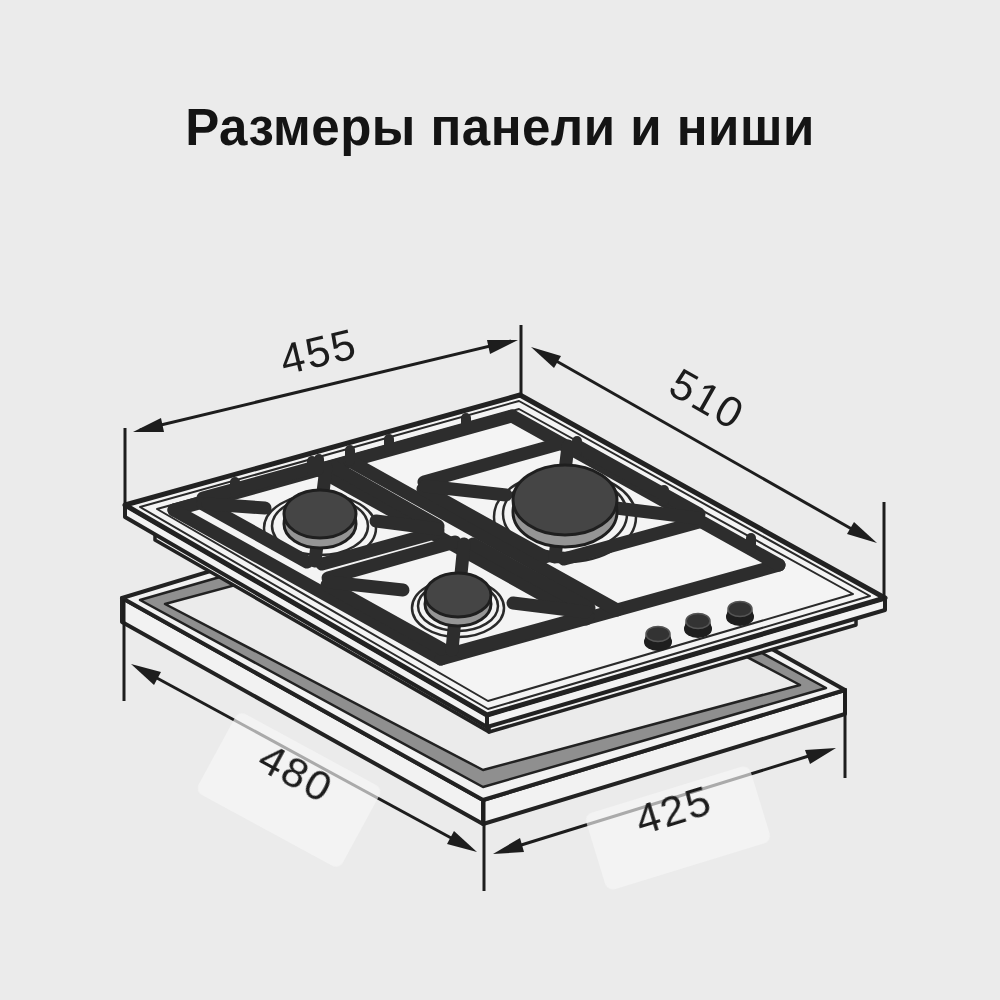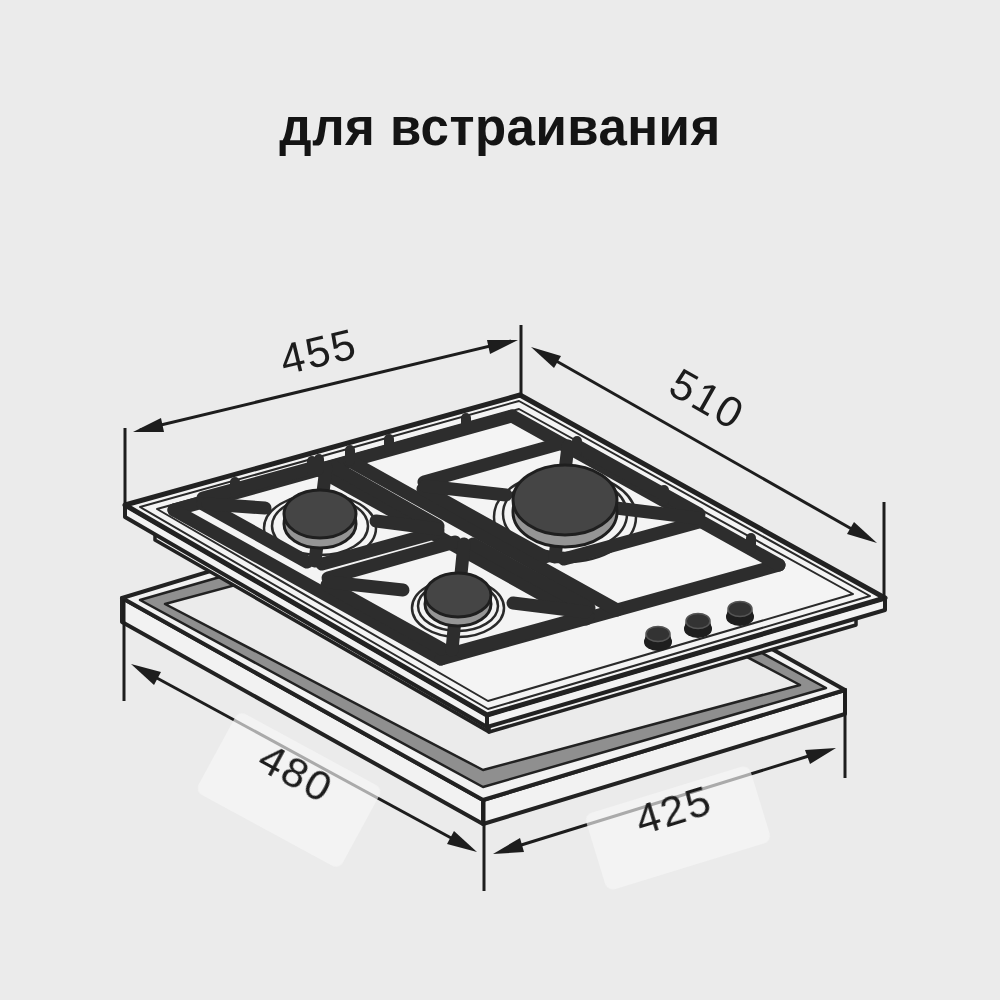--- a/index.html
+++ b/index.html
@@ -18,21 +18,21 @@
   svg{position:absolute;top:0;left:0;}
   .dimtext{
     font-family:"Liberation Sans", sans-serif;
     font-size:43px;fill:#1c1c1c;letter-spacing:2px;
   }
 </style>
 </head>
 <body>
 
 <div class="title">
-  <div>для встраивания</div>
+  <div>Размеры панели и ниши</div>
 </div>
 
 <svg width="1000" height="1000" viewBox="0 0 1000 1000">
 
   <g>
 
     <polygon points="122,598 483,800 483,824 122,622" fill="#f2f2f2" stroke="#222" stroke-width="4" stroke-linejoin="round"></polygon>
     <polygon points="483,800 845,690 845,714 483,824" fill="#f2f2f2" stroke="#222" stroke-width="4" stroke-linejoin="round"></polygon>
 
     <polygon points="122,598 484,488 845,690 483,800" fill="#f2f2f2" stroke="#222" stroke-width="4" stroke-linejoin="round"></polygon>

